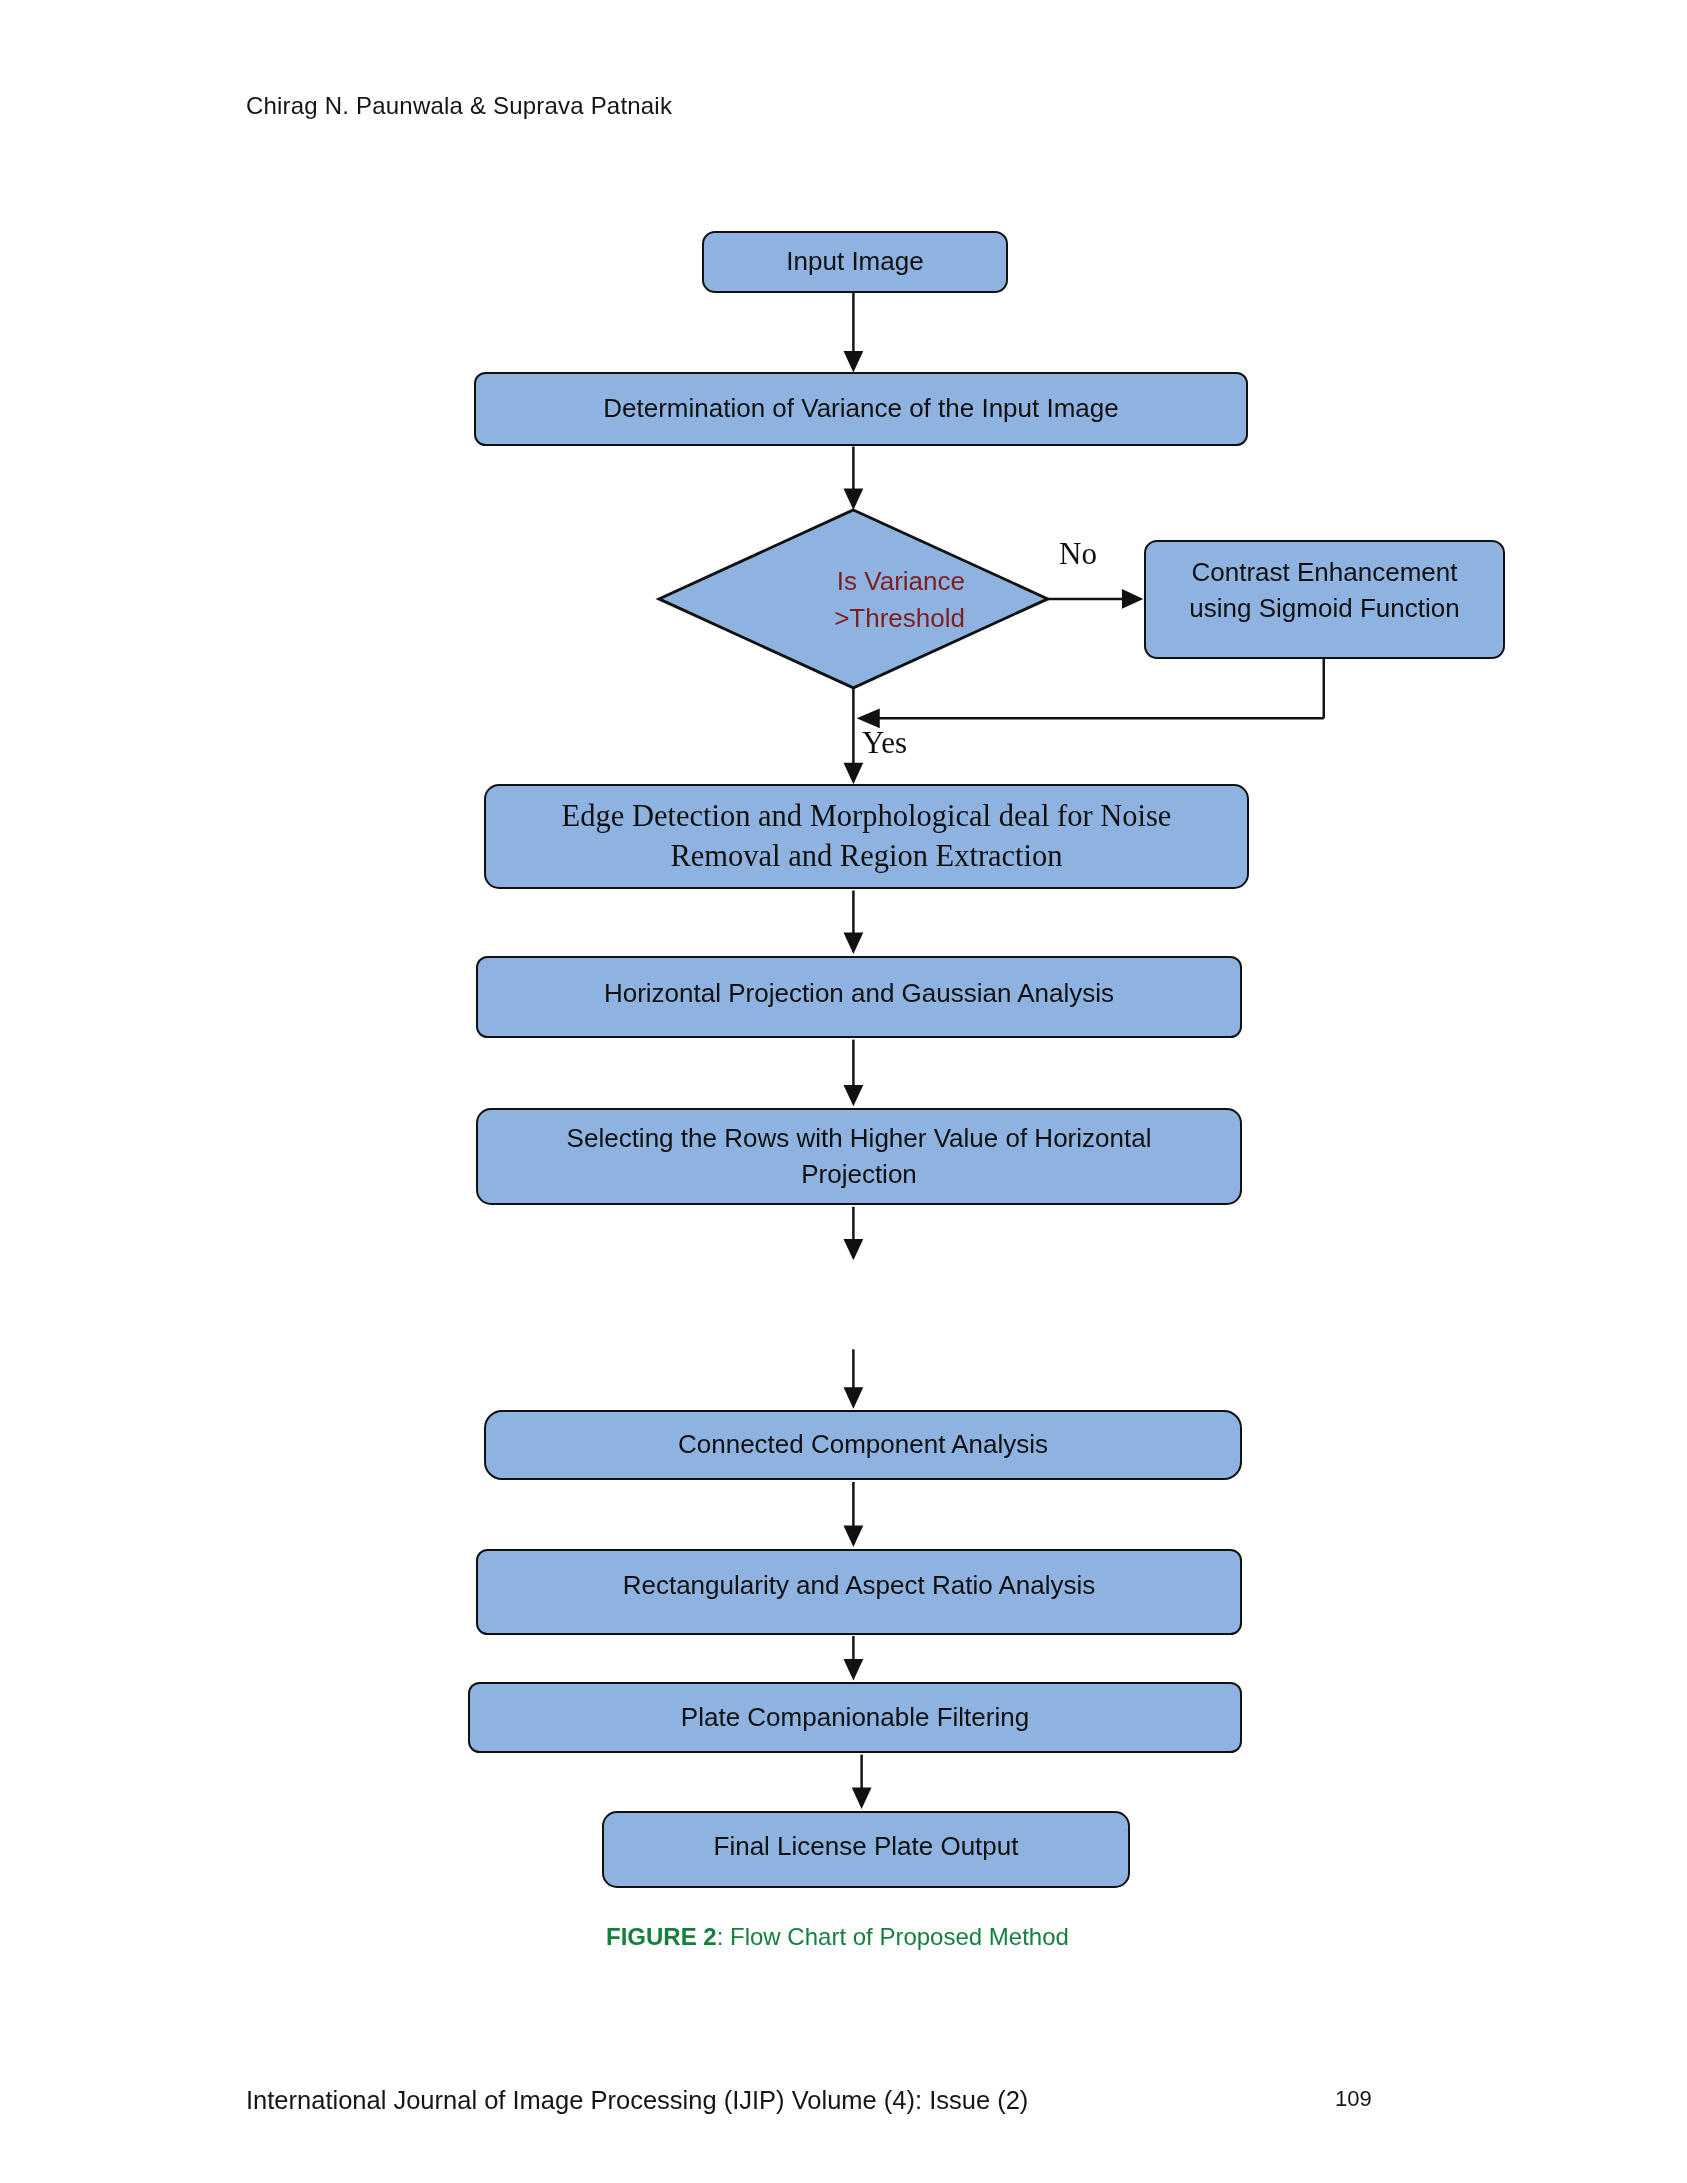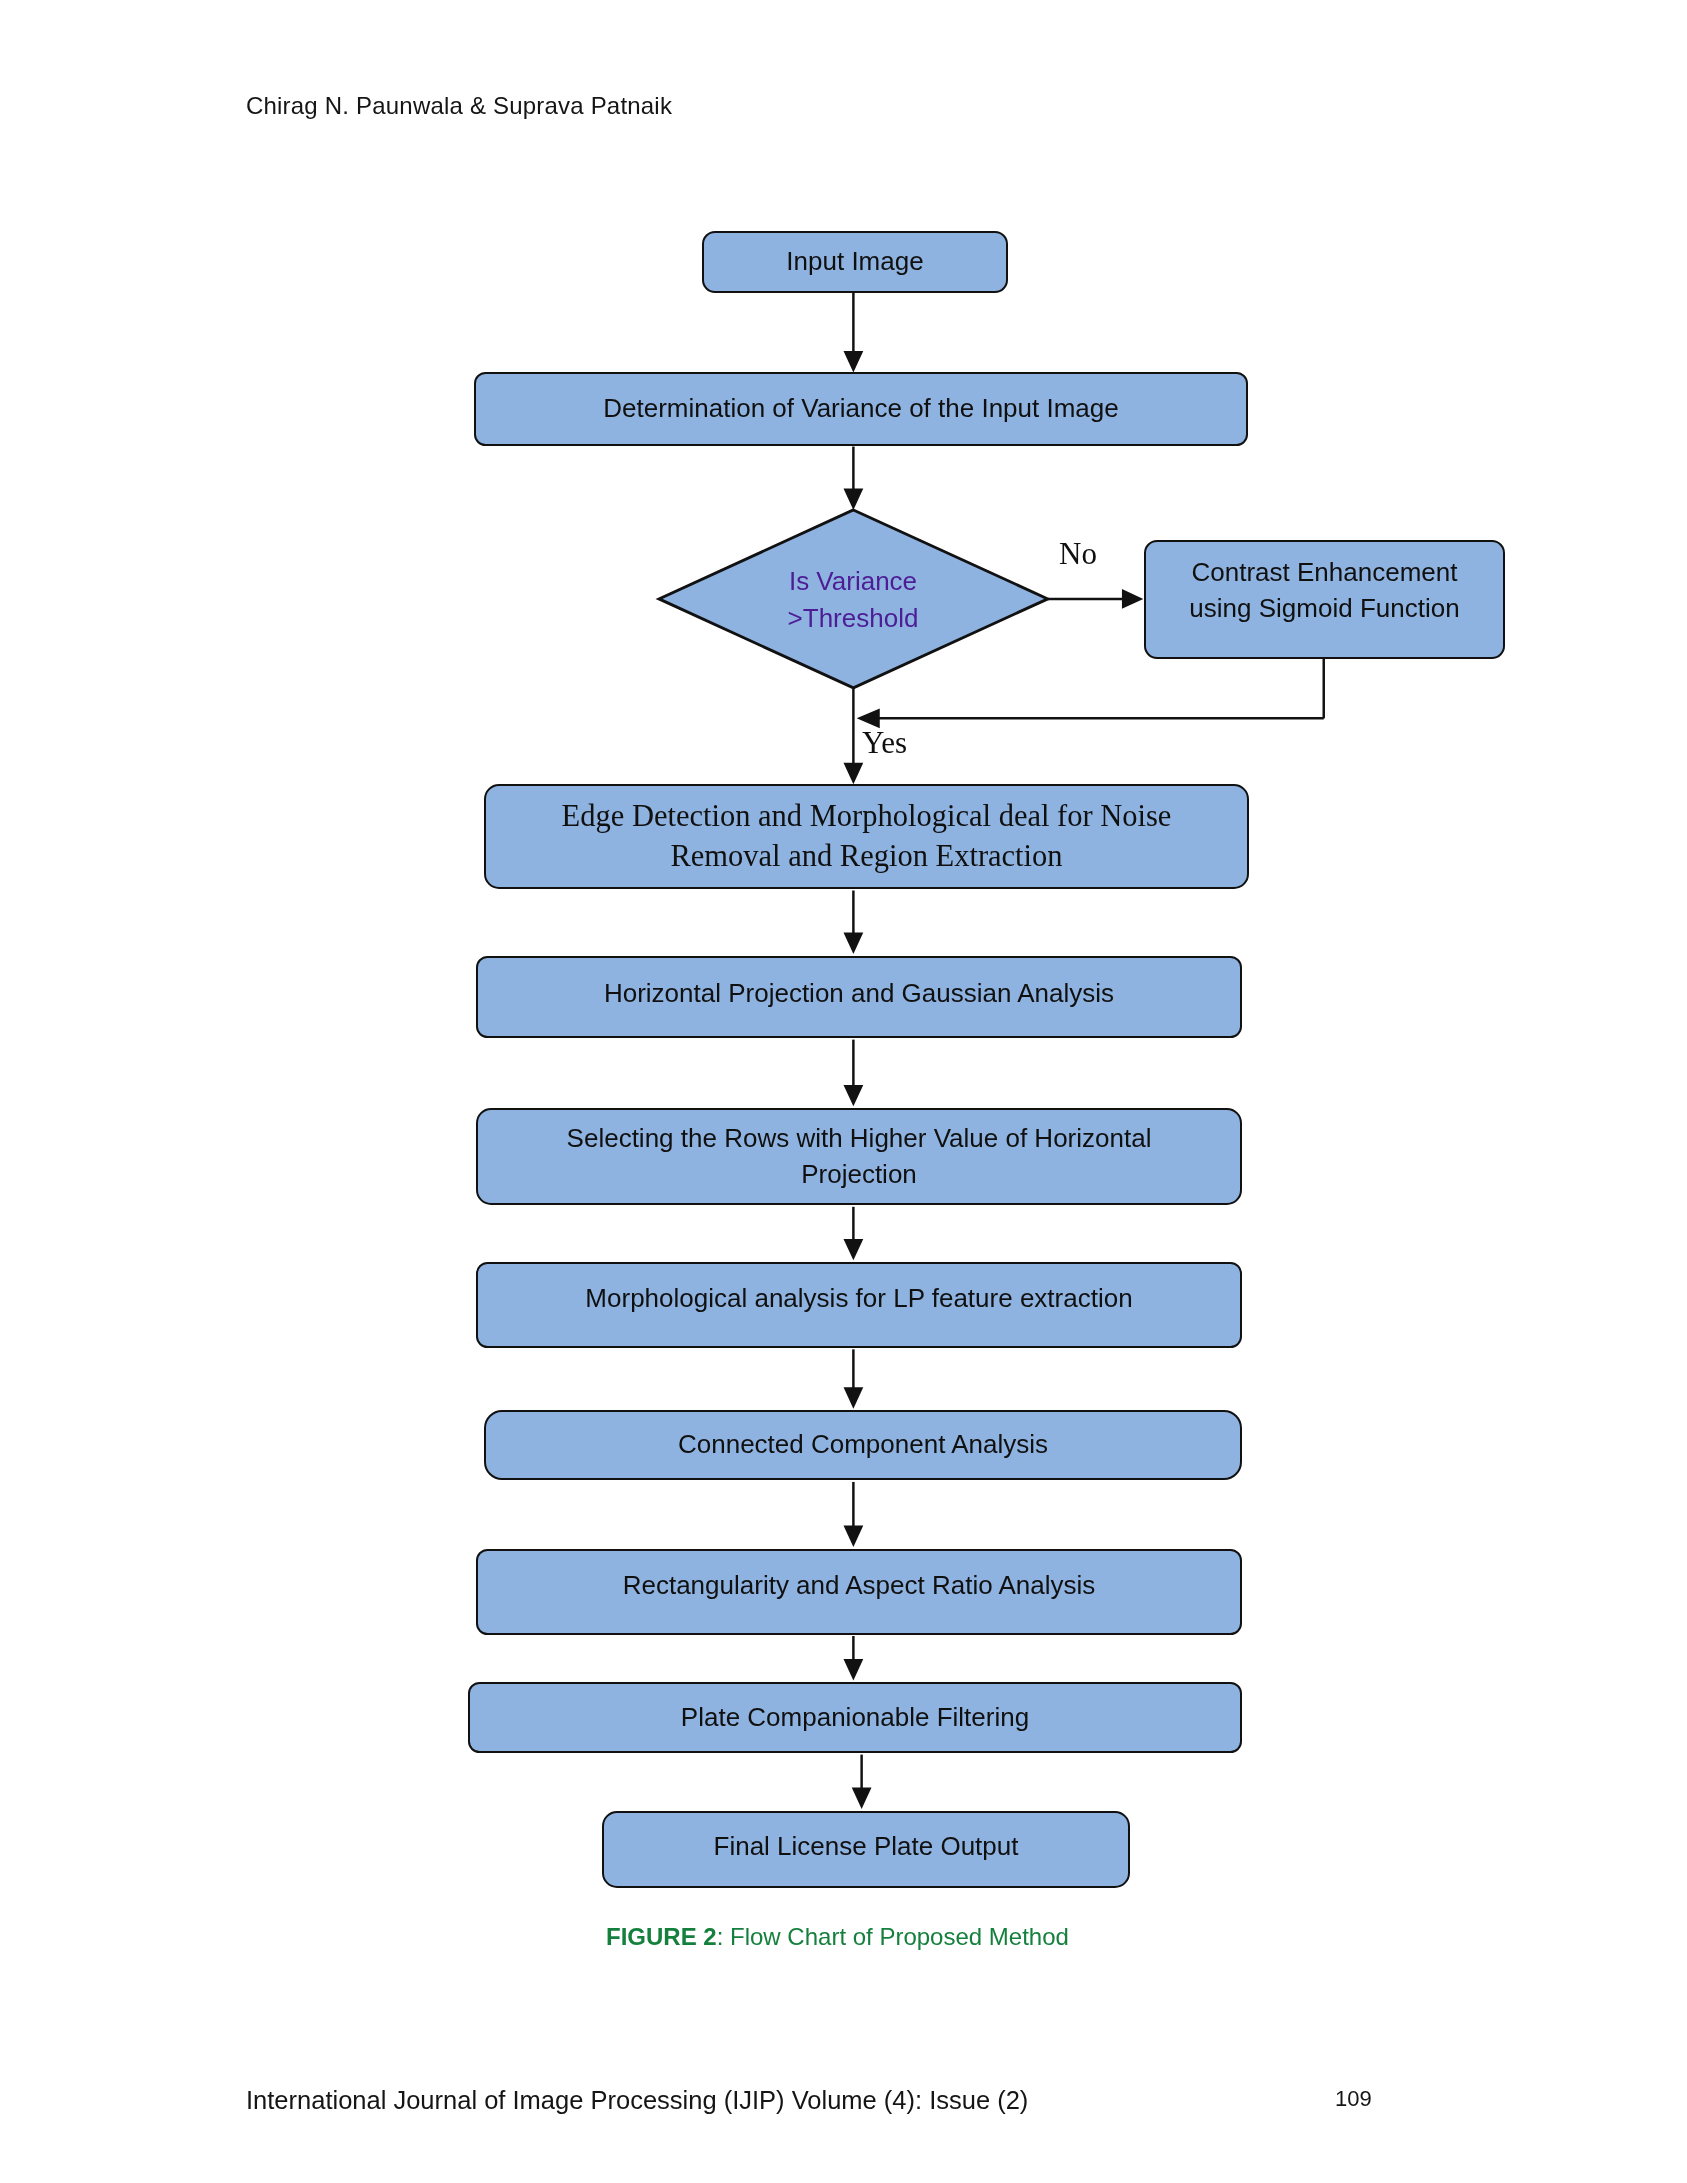--- a/index.html
+++ b/index.html
@@ -37,22 +37,22 @@
           font-family:"Liberation Serif", serif;font-size:30.5px;line-height:1.28;}
   .n-horizontal{left:476px;top:956px;width:766px;height:82px;border-radius:11.5px;padding-bottom:6.6px;}
   .n-selecting{left:476px;top:1108px;width:766px;height:97px;border-radius:15px;}
   .n-morphological{left:476px;top:1262px;width:766px;height:86px;border-radius:11.5px;padding-bottom:11.5px;}
   .n-connected{left:484px;top:1410px;width:758px;height:70px;border-radius:18px;}
   .n-rectangularity{left:476px;top:1549px;width:766px;height:86px;border-radius:11.5px;padding-bottom:11.5px;}
   .n-plate{left:468px;top:1682px;width:774px;height:71px;border-radius:11.5px;}
   .n-final{left:602px;top:1811px;width:528px;height:77px;border-radius:15px;padding-bottom:5px;}
   .diamond-text{
     position:absolute;left:741px;top:550px;width:224px;height:99px;
-    display:flex;flex-direction:column;align-items:center;justify-content:center;
-    text-align:center;font-size:26px;line-height:1.4;color:#4c1d95;
+    display:flex;flex-direction:column;align-items:flex-end;justify-content:center;
+    text-align:center;font-size:26px;line-height:1.4;color:#7f1d1d;
   }
   .branch-label{
     position:absolute;
     font-family:"Liberation Serif", serif;
     font-size:31px;color:#101010;white-space:nowrap;
   }
   .lbl-no{left:1059px;top:536px;}
   .lbl-yes{left:862px;top:725px;}
   .caption{
     position:absolute;left:606px;top:1923px;
@@ -146,21 +146,20 @@
 
   <div class="node n-horizontal">Horizontal Projection and Gaussian Analysis</div>
 
   <div class="node n-selecting">
     <span>
       <span style="display:block">Selecting the Rows with Higher Value of Horizontal</span>
       <span style="display:block">Projection</span>
     </span>
   </div>
 
-  <div class="node n-morphological">Morphological analysis for LP feature extraction</div>
 
   <div class="node n-connected">Connected Component Analysis</div>
 
   <div class="node n-rectangularity">Rectangularity and Aspect Ratio Analysis</div>
 
   <div class="node n-plate">Plate Companionable Filtering</div>
 
   <div class="node n-final">Final License Plate Output</div>
 
   <div class="caption">

